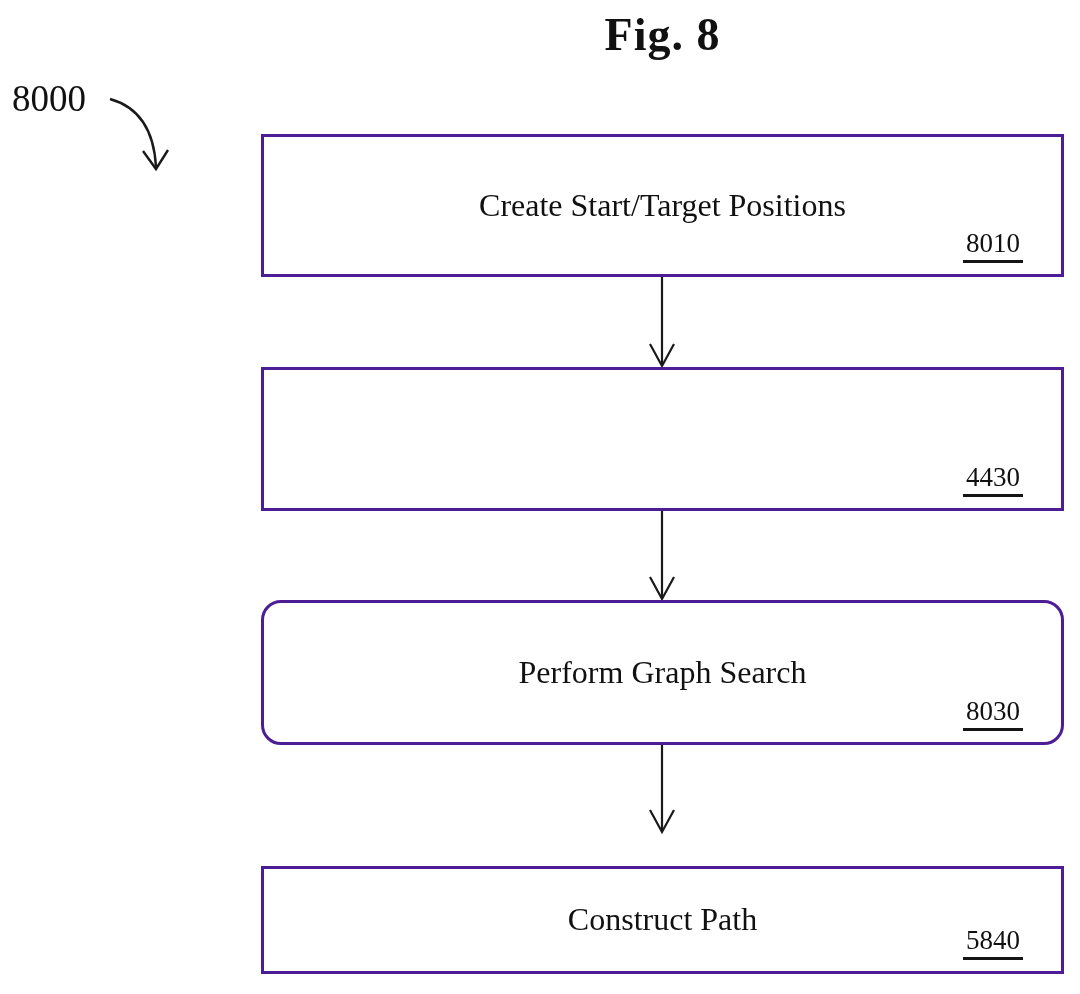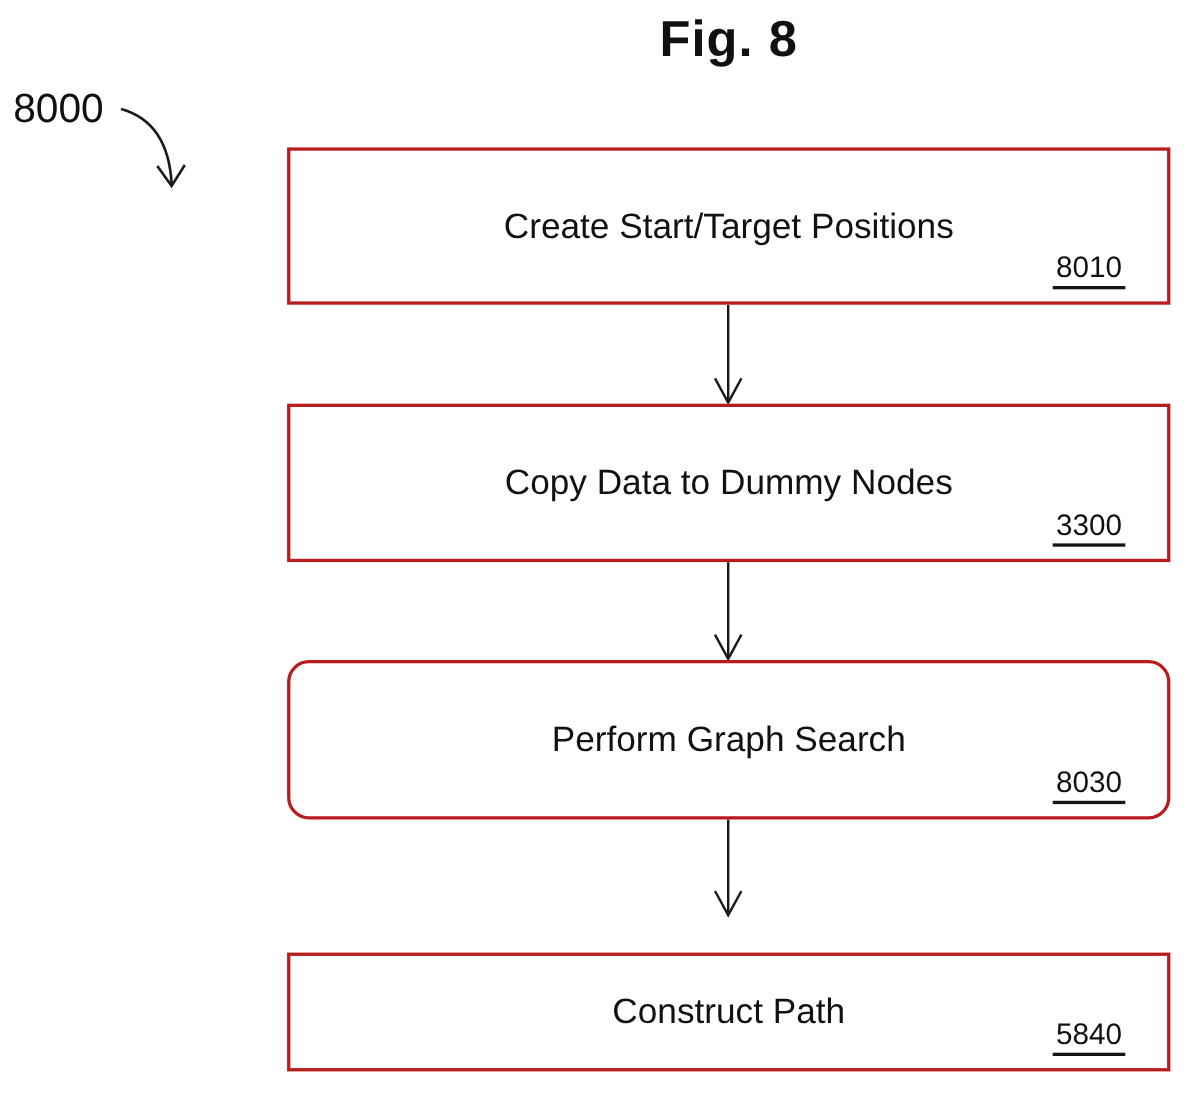--- a/index.html
+++ b/index.html
@@ -2,21 +2,21 @@
 <html><head>
 <meta charset="utf-8">
 <style>
   * { margin: 0; padding: 0; box-sizing: border-box; }
   html, body { background: #ffffff; }
   .page {
     position: relative;
     width: 1080px;
     height: 994px;
     background: #ffffff;
-    font-family: Liberation Sans, sans-serif;
+    font-family: Liberation Serif, serif;
     color: #111111;
     overflow: hidden;
   }
   .fig-title {
     position: absolute;
     left: 261px;
     width: 803px;
     top: 8px;
     text-align: center;
     font-size: 46px;
@@ -34,21 +34,21 @@
     position: absolute;
     left: 0; top: 0;
     width: 1080px;
     height: 994px;
     pointer-events: none;
   }
   .flow-box {
     position: absolute;
     left: 261px;
     width: 803px;
-    border: 3px solid #b91c1c;
+    border: 3px solid #4c1d95;
     background: #ffffff;
     display: flex;
     align-items: center;
     justify-content: center;
   }
   .box-1 { top: 134px; height: 143px; }
   .box-2 { top: 367px; height: 144px; }
   .box-3 { top: 600px; height: 145px; border-radius: 20px; }
   .box-4 { top: 866px; height: 108px; }
   .step-label {
@@ -97,22 +97,21 @@
       <polyline points="650,810 662,832 674,810"></polyline>
     </g>
   </svg>
 
   <div class="flow-box box-1">
     <div class="step-label">Create Start/Target Positions</div>
     <div class="step-ref">8010</div>
   </div>
 
   <div class="flow-box box-2">
-    <div class="step-label">Copy Data to Dummy Nodes</div>
-    <div class="step-ref">3300</div>
+    <div class="step-ref">4430</div>
   </div>
 
   <div class="flow-box box-3">
     <div class="step-label">Perform Graph Search</div>
     <div class="step-ref">8030</div>
   </div>
 
   <div class="flow-box box-4">
     <div class="step-label">Construct Path</div>
     <div class="step-ref">5840</div>

